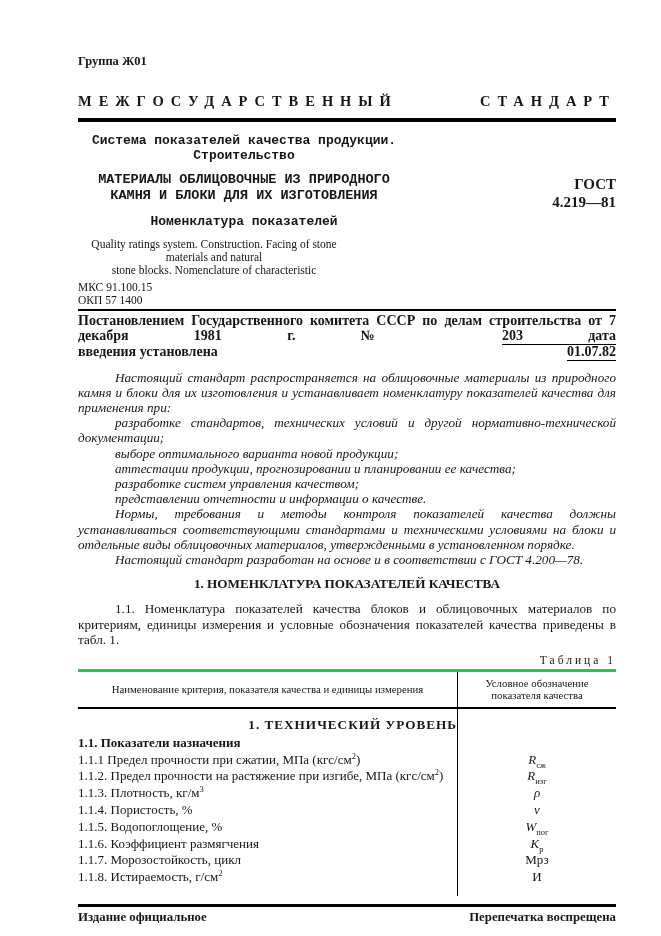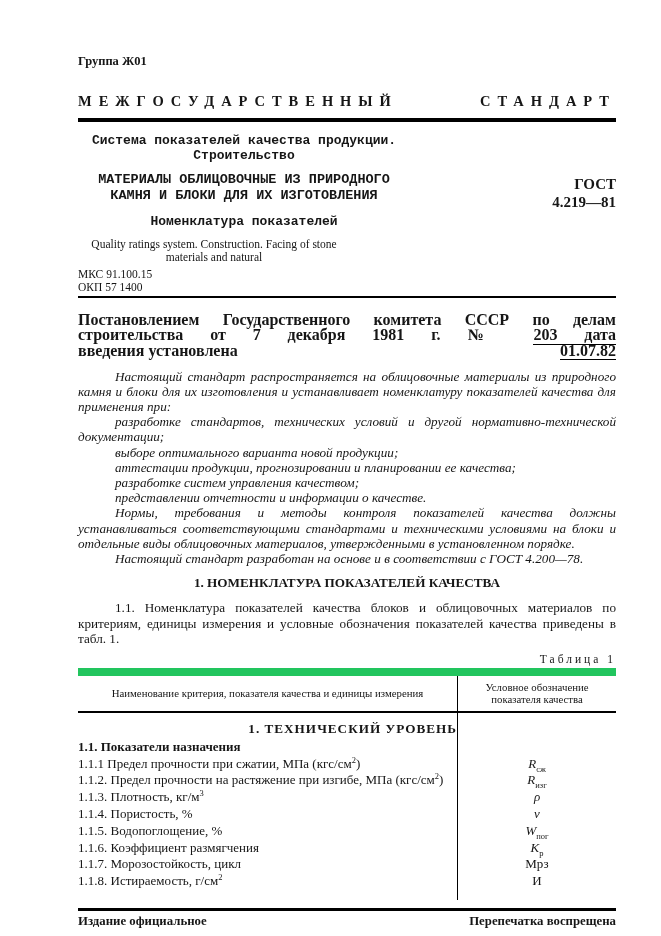--- a/index.html
+++ b/index.html
@@ -17,30 +17,30 @@
   .rule-xl { height:4px; background:#000; margin-top:8px; }
   .title-row { display:flex; margin-top:12px; }
   .title-left { width:332px; text-align:center;font-family:Liberation Mono, monospace; }
   .sys { font-weight:bold; font-size:13px; line-height:14.5px; }
   .main-title { font-weight:bold; font-size:13.5px; line-height:15.5px; margin-top:9px; }
   .doc-type { font-weight:bold; font-size:13px; margin-top:11px; }
   .title-right { flex:1; text-align:right; padding-top:42px; font-weight:bold; font-size:15px; line-height:17.5px; }
   .english { margin-top:9px; width:272px; text-align:center; font-size:11.5px; line-height:13px; }
   .codes { font-size:11.5px; line-height:12.5px; margin-top:4px; }
   .rule-s { height:1.5px; background:#000; margin-top:3px; }
-  .decree { margin-top:14px; font-weight:bold; font-size:16px; line-height:15.5px; }
+  .decree { margin-top:2px; font-weight:bold; font-size:14px; line-height:15.5px; }
   .decree-l1 { text-align:justify; text-align-last:justify; }
   .decree-l2 { display:flex; justify-content:space-between; }
   .uline { border-bottom:1.5px solid #000; padding-bottom:0.5px; }
   .intro { margin-top:9px; font-size:13.2px; line-height:15.2px;font-style:italic; }
   .intro p { margin:0; text-indent:37px; text-align:justify; }
   .sec-heading { margin-top:9px; text-align:center; font-weight:bold; font-size:13.2px; }
   .clause { margin-top:9px; font-size:13.2px; line-height:15.5px; text-indent:37px; text-align:justify; }
   .tbl-caption { text-align:right; font-size:11.5px; letter-spacing:3px; margin-top:6px; margin-bottom:3px; }
-  .gtable { display:grid; grid-template-columns:379px 1fr; border-top:8px solid #22c55e; font-size:13px;font-family:Liberation Serif, serif; }
+  .gtable { display:grid; grid-template-columns:379px 1fr; border-top:3px solid #22c55e; font-size:13px;font-family:Liberation Serif, serif; }
   .th {
     border-bottom:2.5px solid #000; display:flex; align-items:center; justify-content:center;
     text-align:center; font-size:10.8px; line-height:12.5px; padding:5px 16px; min-height:35px;
   }
   .col2 { border-left:1.5px solid #000; }
   .sec-row { text-align:right; font-weight:bold; letter-spacing:1px; font-size:13.2px; line-height:19px; padding-top:6px; }
   .grp-row { font-weight:bold; font-size:13px; line-height:18px; }
   .rname { line-height:16.8px; padding-right:6px; }
   .rsym { text-align:center; line-height:16.8px; }
   .sym-i { font-style:italic; }
@@ -75,20 +75,21 @@
       <div class="doc-type">Номенклатура показателей</div>
     </div>
     <div class="title-right">
       <div>ГОСТ</div>
       <div>4.219—81</div>
     </div>
   </div>
 
   <div class="english">
     <div>Quality ratings system. Construction. Facing of stone materials and natural</div>
+    <div>stone blocks. Nomenclature of characteristic</div>
   </div>
 
   <div class="codes">
     <div>МКС 91.100.15</div>
     <div>ОКП 57 1400</div>
   </div>
 
   <div class="rule-s"></div>
 
   <div class="decree">

